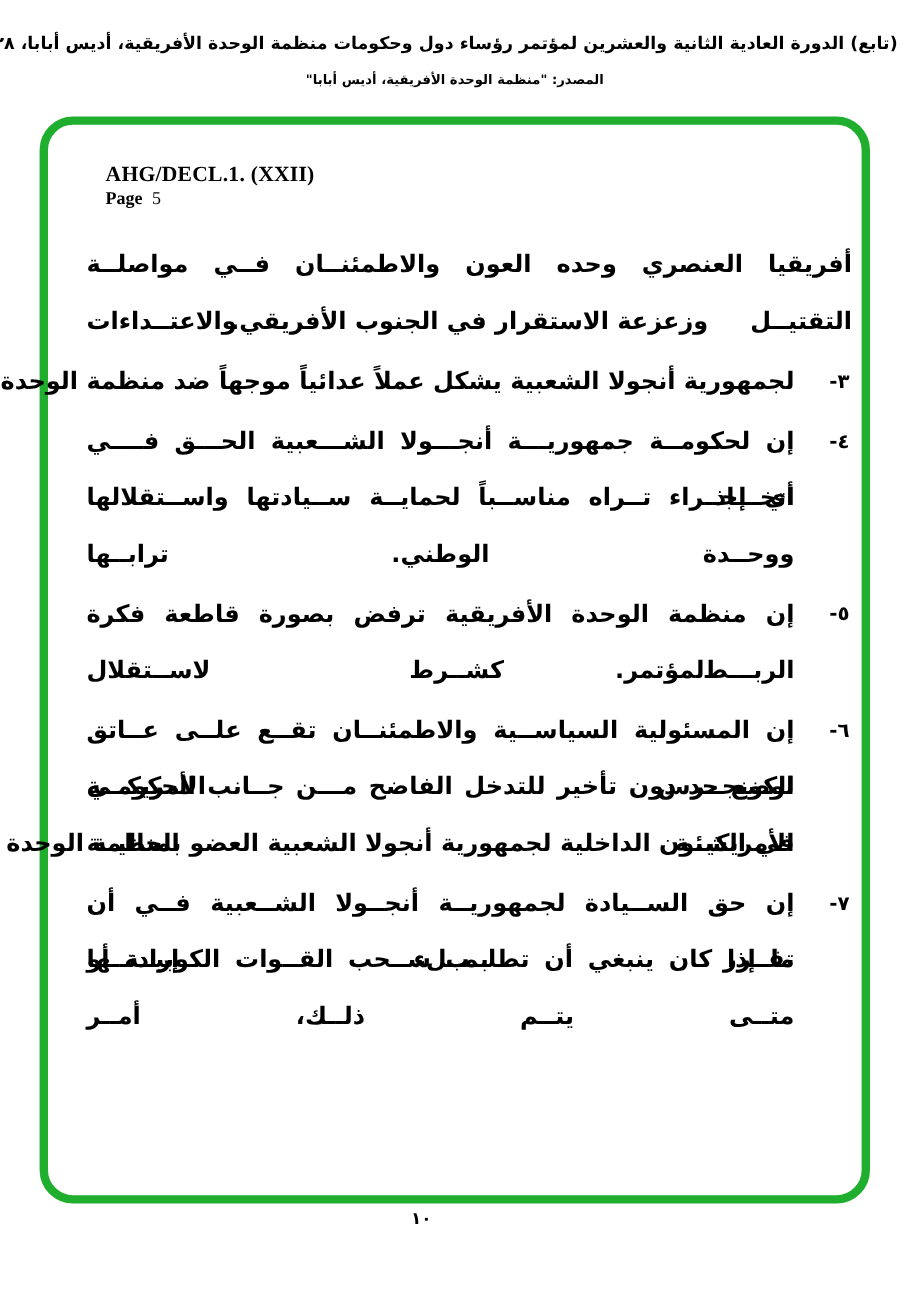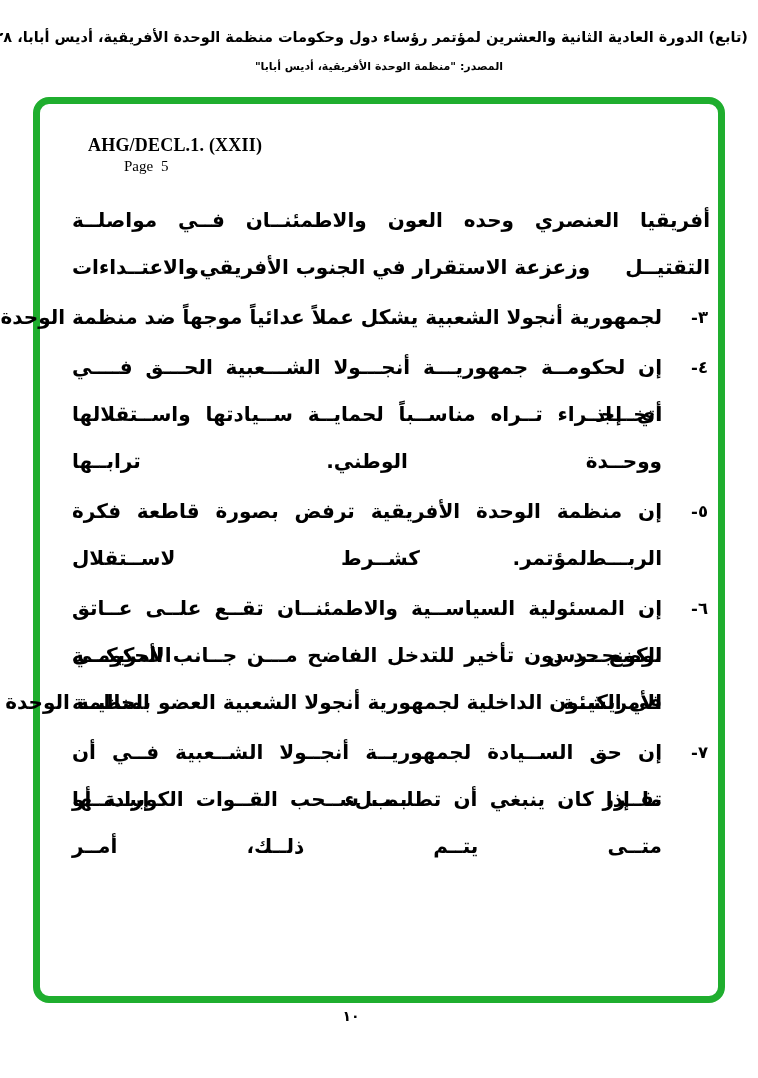--- a/index.html
+++ b/index.html
@@ -43,40 +43,40 @@
 
   
   .doc-frame {
     position: absolute;
     left: 33px;
     top: 97px;
     width: 692px;
     height: 906px;
     box-sizing: border-box;
     border: 7px solid #1fae2e;
-    border-radius: 16px;
+    border-radius: 28px;
     background: #ffffff;
   }
 
   .ref-block {
     position: absolute;
     left: 48px;
     top: 30px;
     font-family: "Liberation Serif", serif;
     line-height: 1.25;
   }
   .ref-code {
     font-size: 18px;
     font-weight: bold;
     letter-spacing: 0.2px;
   }
   .ref-page {
     font-size: 15px;
   }
-  .ref-page .lbl { font-weight: normal; margin-left: 36px; }
+  .ref-page .lbl { font-weight: bold; }
   .ref-page .val { font-weight: normal; margin-left: 4px; }
 
   
   .doc-body {
     position: absolute;
     top: 93px;
     left: 32px;
     right: 8px;
     direction: rtl;
   }

